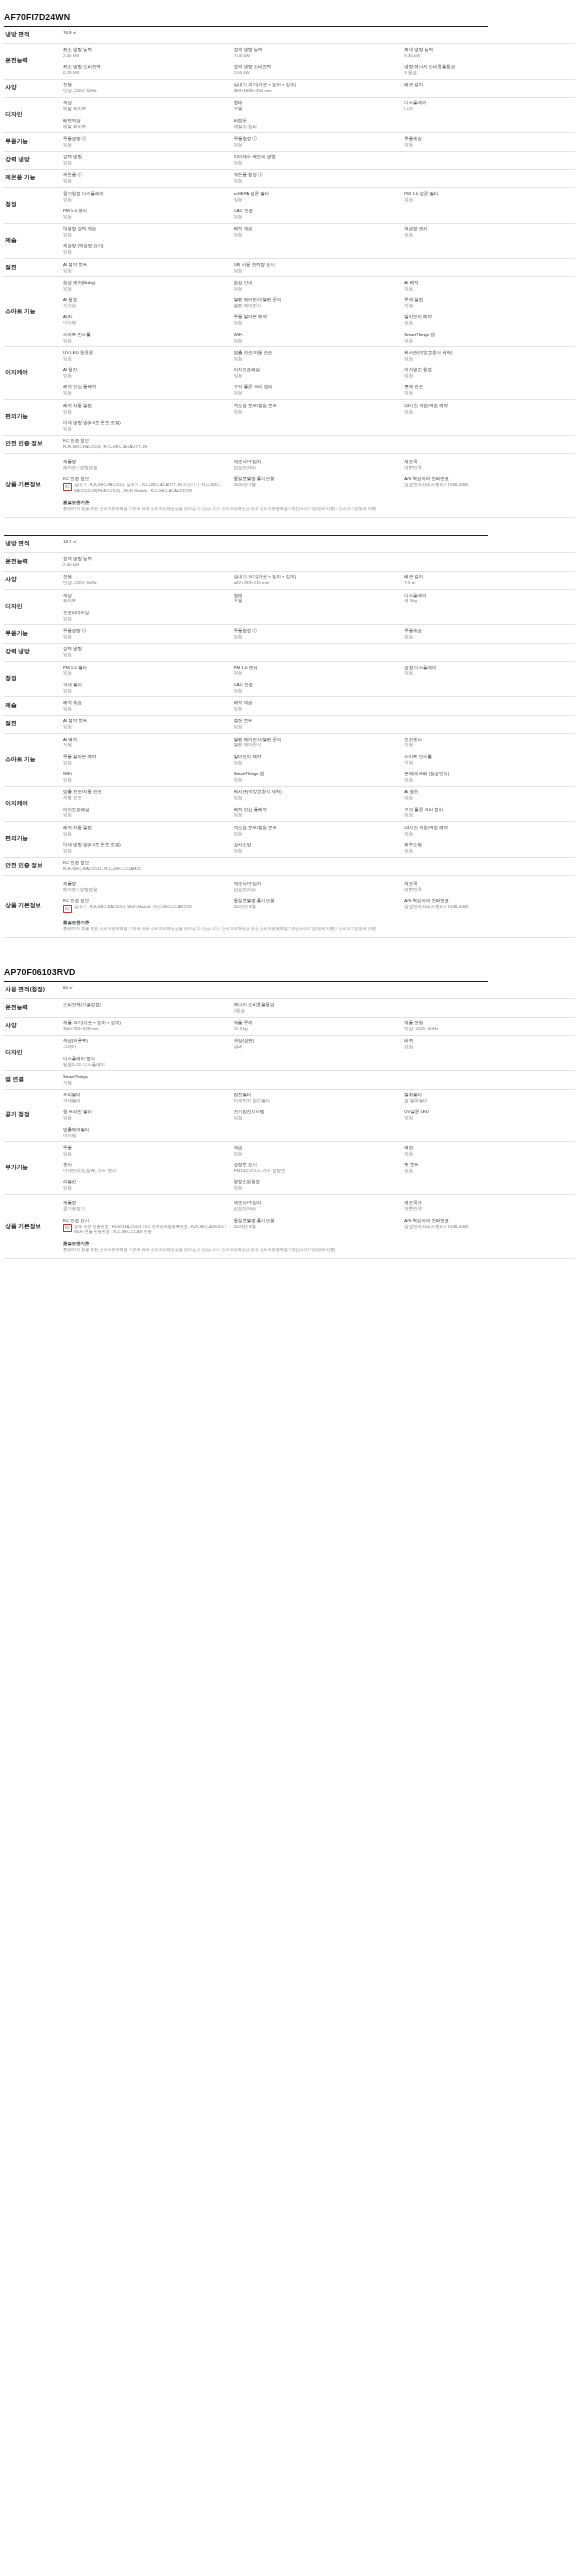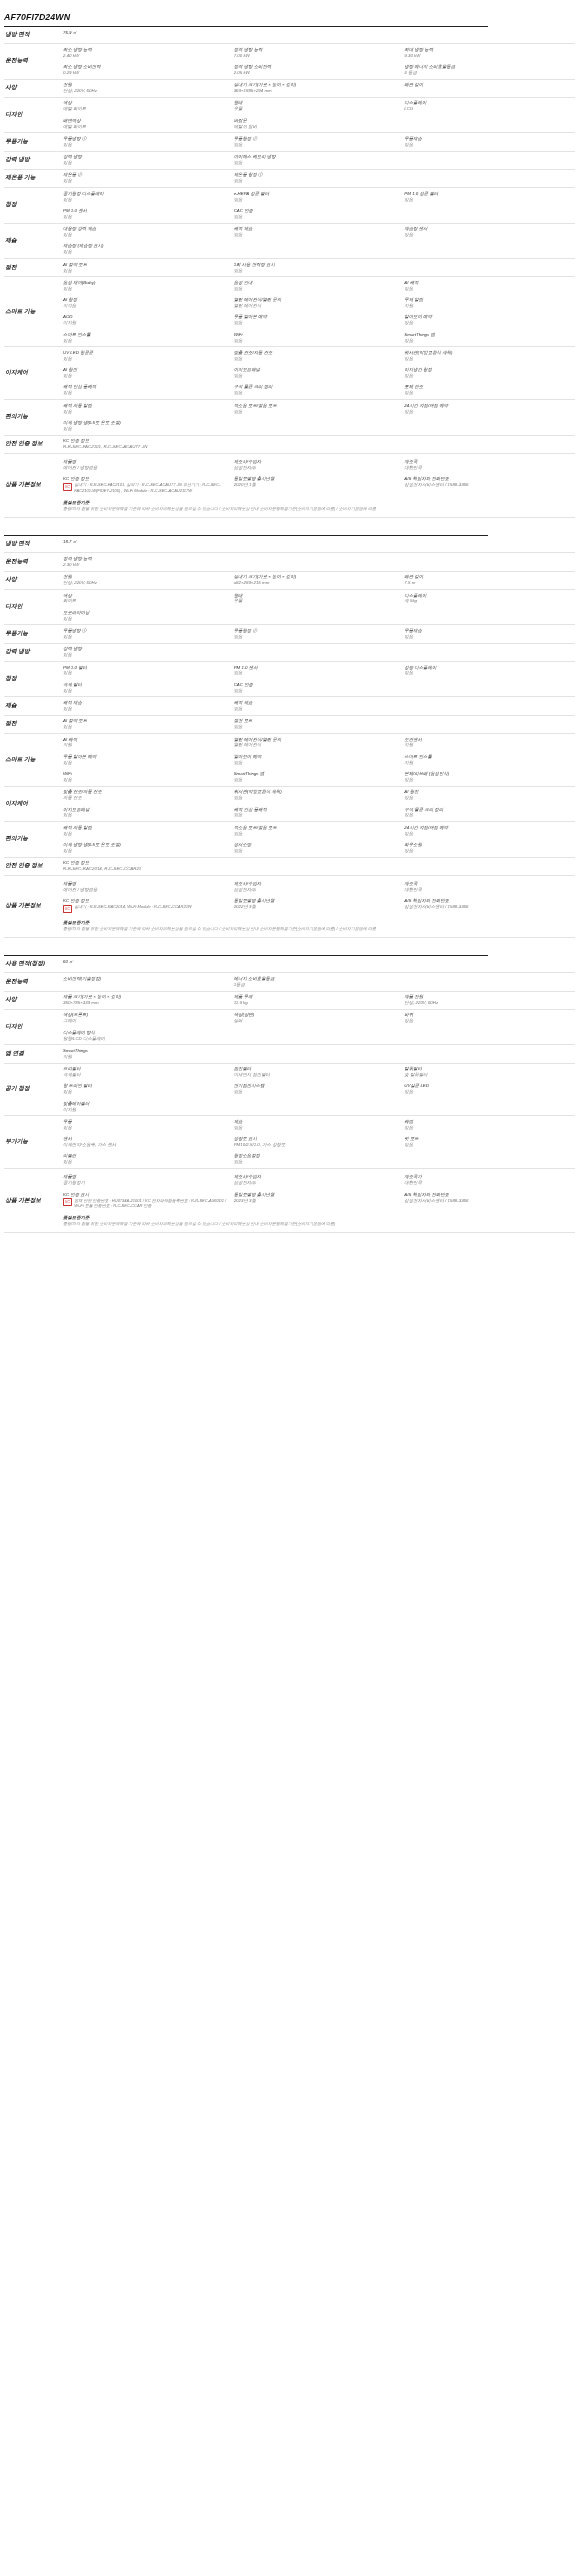--- a/index.html
+++ b/index.html
@@ -6,21 +6,21 @@
   body {
     margin: 0;
     padding: 0;
     background: #ffffff;
     font-family: "Liberation Sans", sans-serif;
     color: #222;
     width: 579px;
   }
   .page { width: 579px; }
 
-  .product-block { width: 492px; font-style: italic; }
+  .product-block { width: 492px; }
 
   .product-title {
     font-size: 8.8px;
     font-weight: bold;
     color: #111;
     padding: 12px 4px 4px 4px;
     letter-spacing: 0.1px;
   }
   .title-rule {
     border-top: 1.3px solid #222;
@@ -859,20 +859,21 @@
                     <div class="basic-note"><span class="bold-sub">품질보증기준</span><span class="small-caution">중량/하자 환불 위한 소비자문제해결 기준에 따라 소비자피해보상을 받으실 수 있습니다 / 소비자피해보상 안내 소비자분쟁해결기준(소비자기본법에 따름) / 소비자기본법에 따름</span></div>
                   </div>
                 </div>
               </td>
             </tr>
           </tbody>
         </table>
         <div class="spacer-lg"></div>
       </div>
       <div class="product-block">
+        <div class="product-title">AP70F06103RVD</div>
         <div class="title-rule"></div>
         <table class="spec">
           <tbody>
             <tr>
               <th>사용 면적(청정)</th>
               <td class="cells">
                 <div class="cellgrid">
                   <div class="cell">
                     <span class="lbl">60 ㎡</span>
                   </div>

